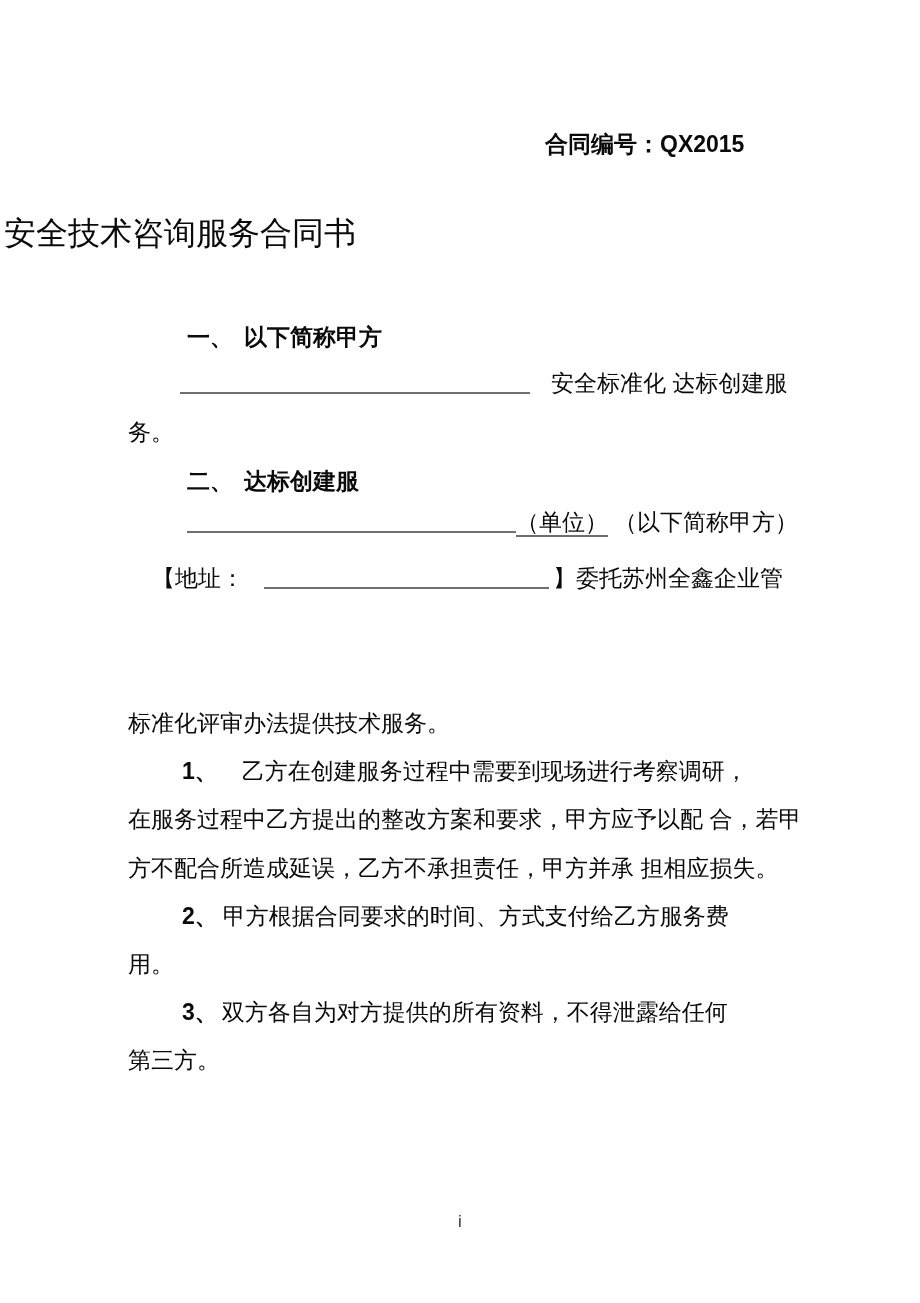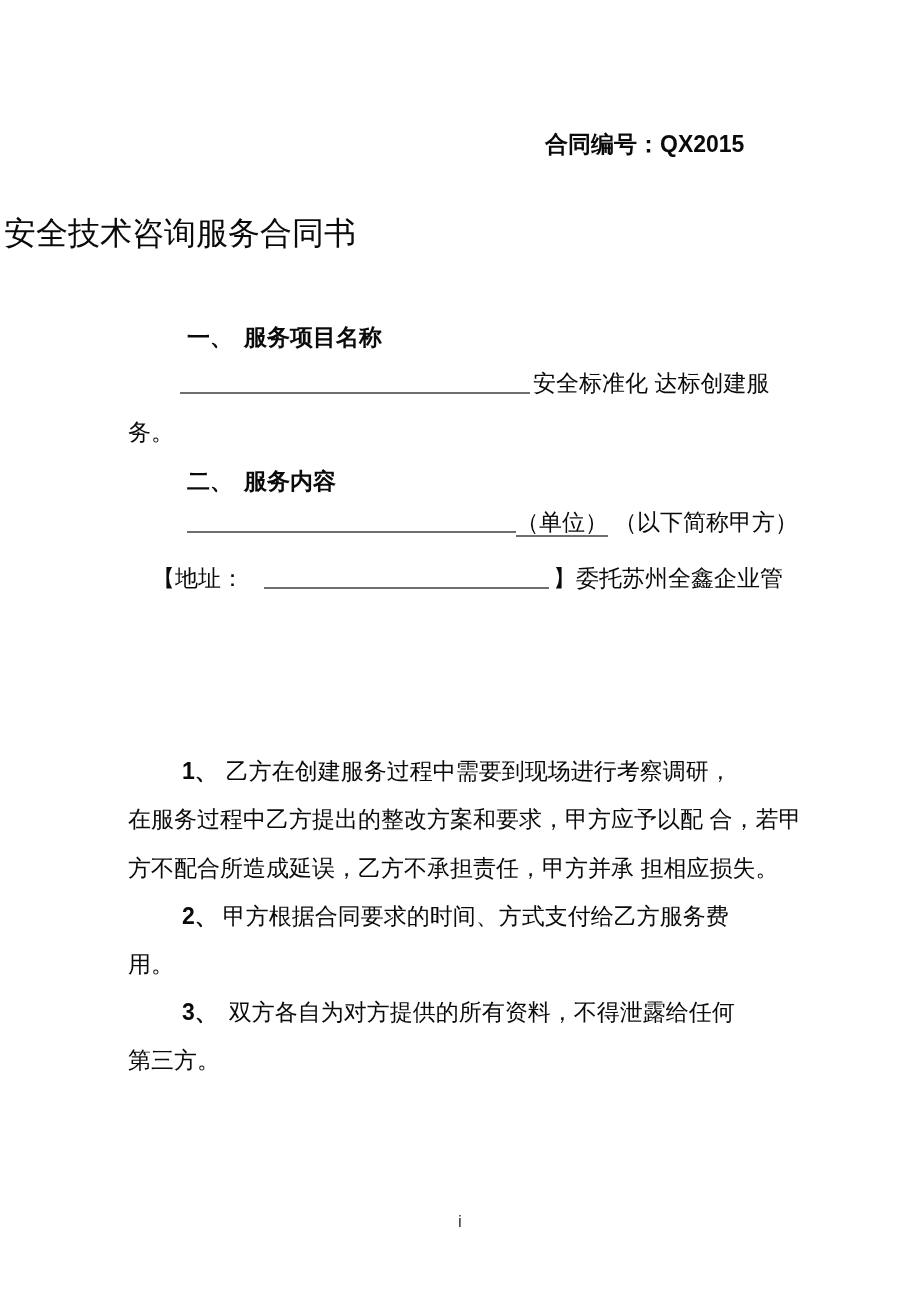--- a/index.html
+++ b/index.html
@@ -35,60 +35,61 @@
 </head>
 <body>
 
 <div class="page">
 
   <div class="line contract-no" style="top:129px">合同编号：QX2015</div>
 
   <div class="line title" style="top:218px">安全技术咨询服务合同书</div>
 
   <div class="line heading" style="top:322px">
-    <span class="num">一、</span><span class="hlabel">服务项目名称</span>
+    <span class="num">一、</span><span class="hlabel">以下简称甲方</span>
   </div>
 
   <div class="line" style="top:368px; left:180px">
-    <span class="blank" style="width:350px"></span><span style="margin-left:3px">安全标准化 达标创建服</span>
+    <span class="blank" style="width:350px"></span><span style="margin-left:21px">安全标准化 达标创建服</span>
   </div>
 
   <div class="line" style="top:417px">务。</div>
 
   <div class="line heading" style="top:466px">
-    <span class="num">二、</span><span class="hlabel">服务内容</span>
+    <span class="num">二、</span><span class="hlabel">达标创建服</span>
   </div>
 
   <div class="line" style="top:507px; left:187px">
     <span class="blank" style="width:329px"></span><span class="u">（单位）</span><span style="margin-left:6px">（以下简称甲方）</span>
   </div>
 
   <div class="line" style="top:563px; left:152px">
     <span>【地址：</span><span class="blank" style="width:285px; margin-left:20px"></span><span style="margin-left:4px">】委托苏州全鑫企业管</span>
   </div>
 
 
 
+  <div class="line" style="top:708px">标准化评审办法提供技术服务。</div>
 
   <div class="line" style="top:756px; left:182px">
-    <span class="num">1、</span><span style="margin-left:8px">乙方在创建服务过程中需要到现场进行考察调研，</span>
+    <span class="num">1、</span><span style="margin-left:24px">乙方在创建服务过程中需要到现场进行考察调研，</span>
   </div>
 
   <div class="line" style="top:853px">方不配合所造成延误，乙方不承担责任，甲方并承 担相应损失。</div>
 
   <div class="line" style="top:804px">在服务过程中乙方提出的整改方案和要求，甲方应予以配 合，若甲</div>
 
   <div class="line" style="top:901px; left:182px">
     <span class="num">2、</span><span style="margin-left:5px">甲方根据合同要求的时间、方式支付给乙方服务费</span>
   </div>
 
   <div class="line" style="top:949px">用。</div>
 
   <div class="line" style="top:997px; left:182px">
-    <span class="num">3、</span><span style="margin-left:11px">双方各自为对方提供的所有资料，不得泄露给任何</span>
+    <span class="num">3、</span><span style="margin-left:4px">双方各自为对方提供的所有资料，不得泄露给任何</span>
   </div>
 
   <div class="line" style="top:1045px">第三方。</div>
 
 
   <div class="line footer-pg" style="top:1207px">i</div>
 
 </div>
 
 </body></html>

